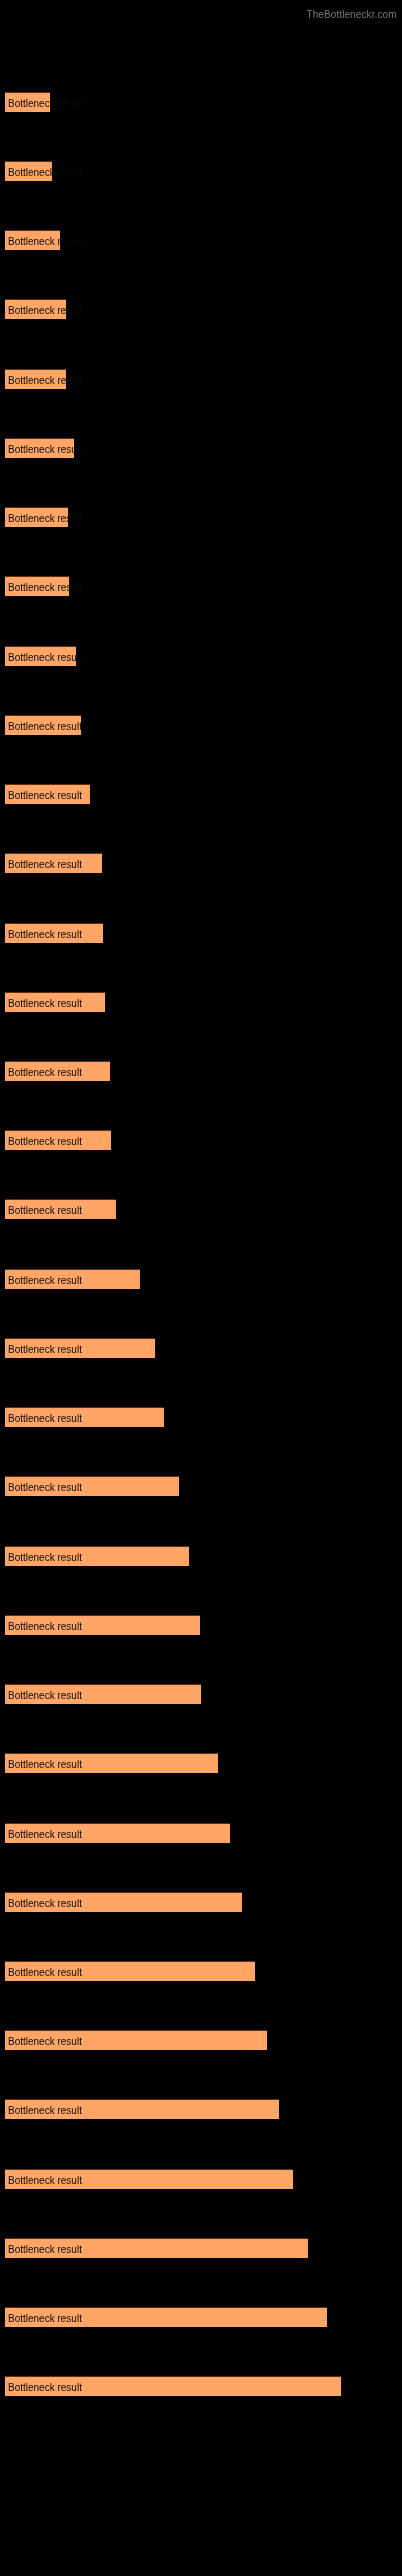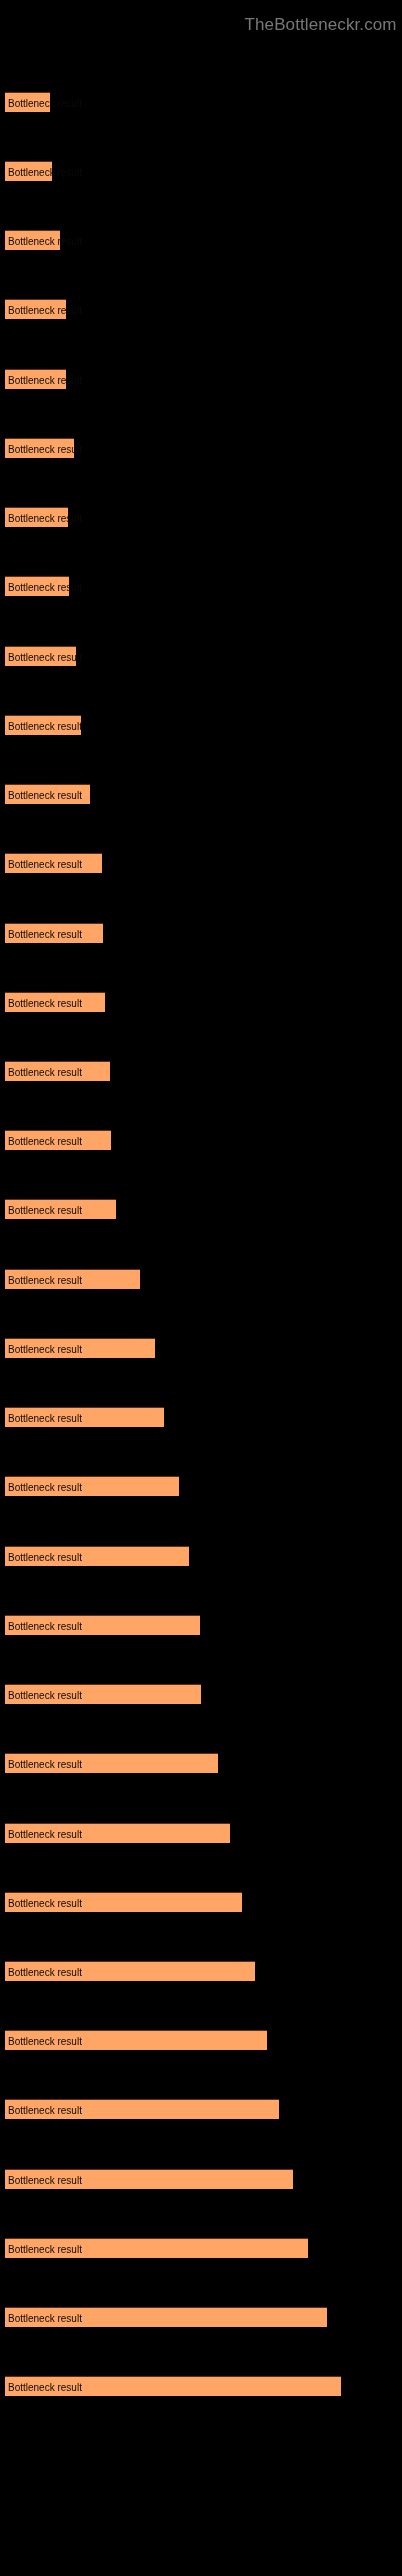--- a/index.html
+++ b/index.html
@@ -13,23 +13,23 @@
     width: 403px;
     height: 2576px;
     position: relative;
     overflow: hidden;
     font-family: "Liberation Sans", sans-serif;
     -webkit-font-smoothing: antialiased;
   }
 
   #watermark {
     position: absolute;
-    top: 14px;
+    top: 4px;
     right: 6.4px;
-    font-size: 17px;
+    font-size: 10px;
     line-height: 22.5px;
     color: #787878;
     letter-spacing: 0.1px;
     white-space: nowrap;
     user-select: none;
   }
 
   #chart {
     position: absolute;
     left: 0;

